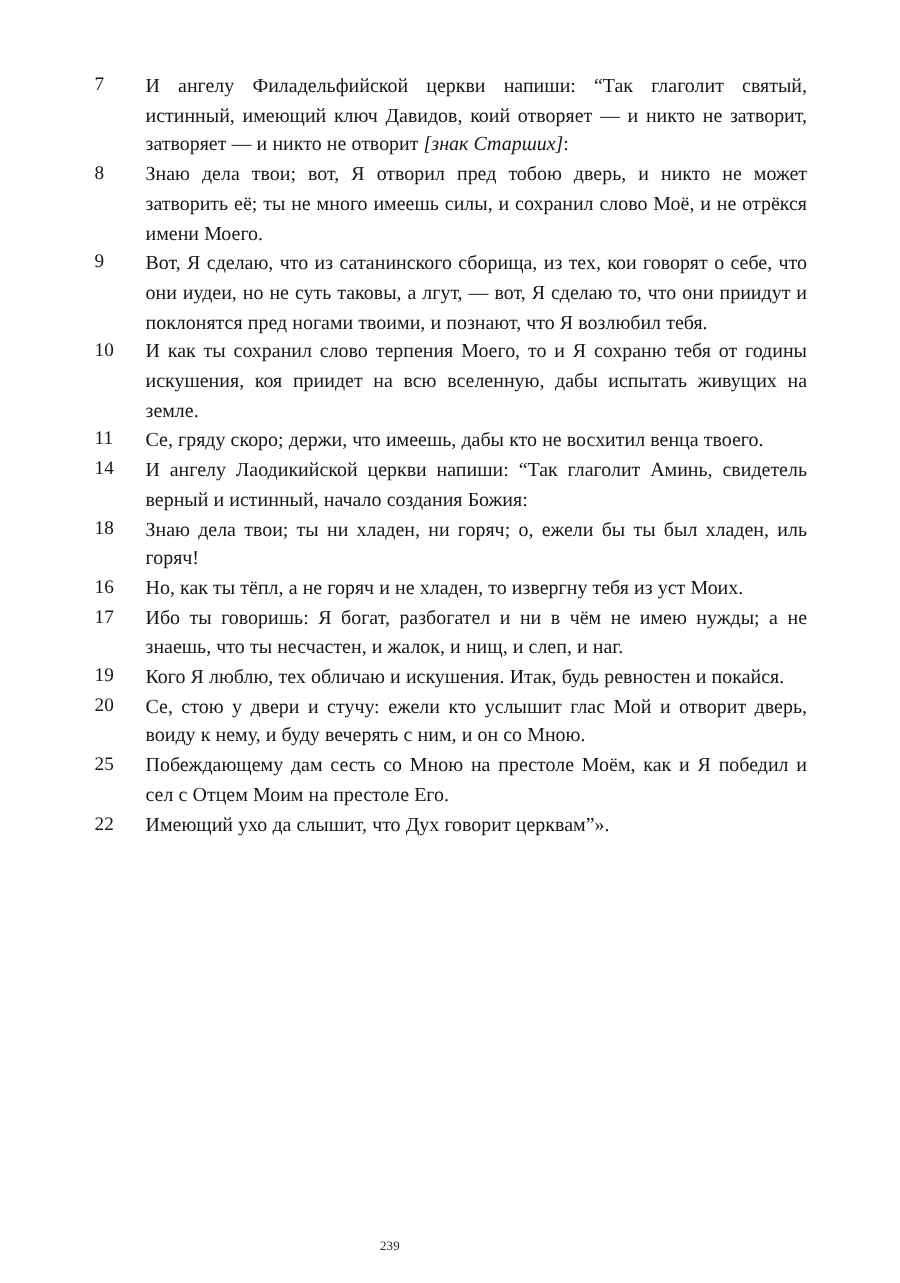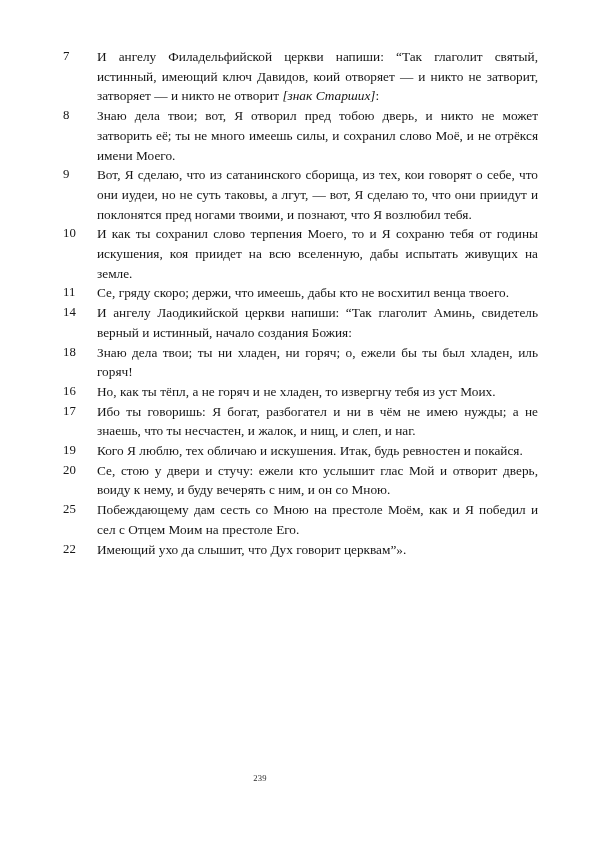--- a/index.html
+++ b/index.html
@@ -64,21 +64,21 @@
     text-align-last: left;
   }
 
   .ital {
     font-style: italic;
   }
 
   #page-number {
     position: absolute;
     left: 0;
-    top: 772px;
+    top: 824px;
     width: 520px;
     text-align: center;
     font-size: 8.6px;
     line-height: 12px;
     color: #2a2a2a;
     letter-spacing: 0.2px;
   }
 </style>
 </head>
 <body>

